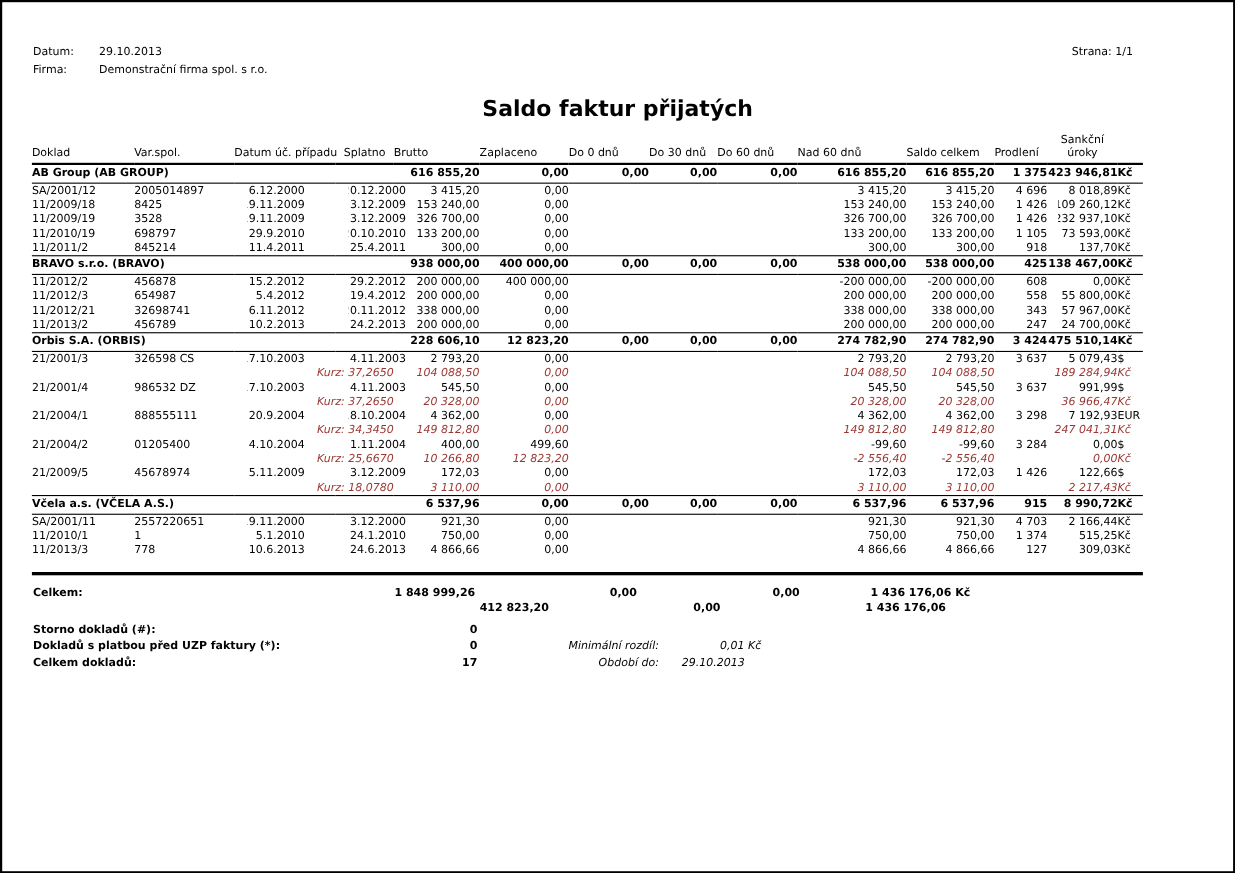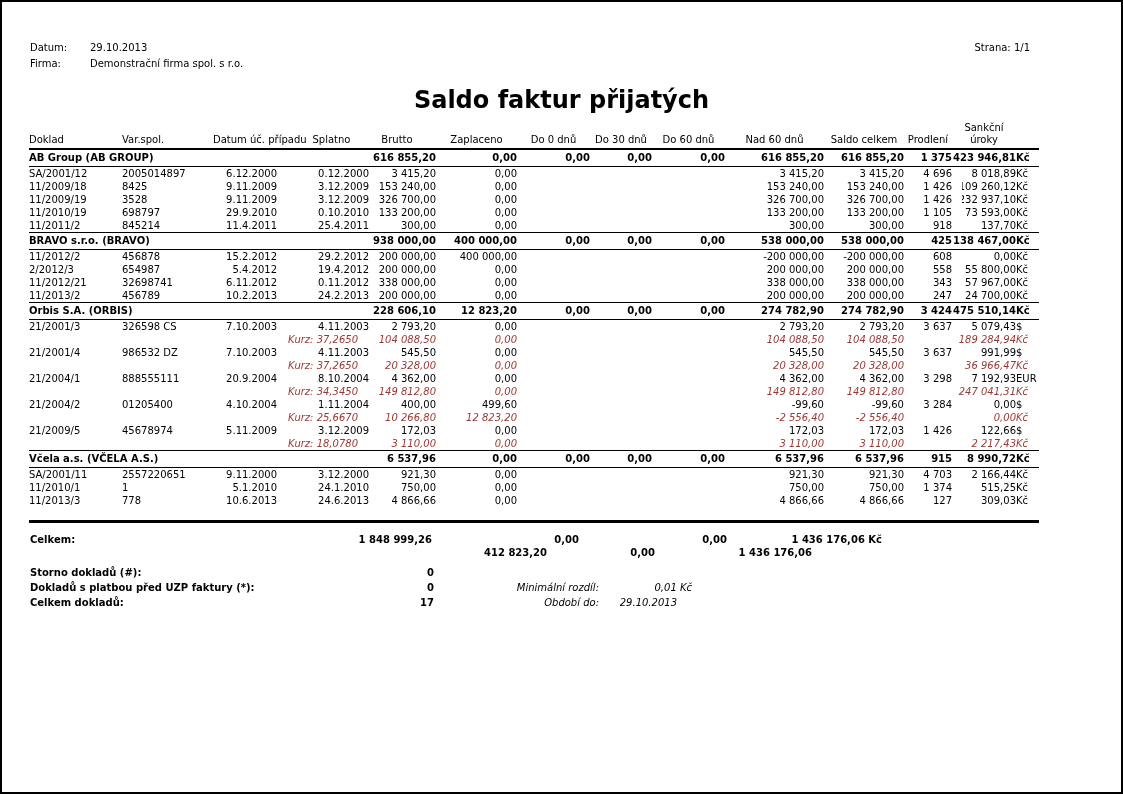--- a/index.html
+++ b/index.html
@@ -6,30 +6,30 @@
   .page {
     position:relative; width:1123px; height:794px; background:#ffffff;
     border:2px solid #000; box-sizing:border-box; overflow:hidden;
     font-family:"DejaVu Sans","Liberation Sans",sans-serif;
     font-size:10px; color:#000;
   }
   .abs { position:absolute; white-space:nowrap; }
   .b { font-weight:bold; }
   .i { font-style:italic; }
   .ra { text-align:right; }
-  .title { left:0; width:100%; text-align:center; font-size:24px; font-weight:bold; }
+  .title { left:0; width:100%; text-align:center; font-size:20px; font-weight:bold; }
 
   table.rep {
     position:absolute; left:27px; top:120px; width:1010px;
     border-collapse:collapse; table-layout:fixed; font-size:10px;
   }
   table.rep th { font-weight:normal; vertical-align:bottom; padding:0 0 2px 0; line-height:12px; white-space:nowrap; }
   thead tr { border-bottom:2px solid #000; }
   .thl { text-align:left; }
-  .thr { text-align:center; }
+  .thr { text-align:left; }
   .thc { text-align:center; }
   .pl3 { padding-left:3px; }
   .pl8 { padding-left:8px; }
 
   tr.grp td { border-top:1px solid #000; border-bottom:1px solid #000; font-weight:bold; height:16px; line-height:16px; padding:0; }
   tr.det td, tr.kurz td { height:13px; line-height:13px; padding:0; }
   tr.kurz td { color:#9b3733; font-style:italic; }
   td.r { text-align:right; white-space:nowrap; }
   td.cur { text-align:left; padding-left:2px; white-space:nowrap; }
   td.gname { padding-left:2px; white-space:nowrap; }
@@ -277,21 +277,21 @@
           <td class="r">-200 000,00</td>
           <td class="r">608</td>
           <td>
             <div class="n w54">
               <span>0,00</span>
             </div>
           </td>
           <td class="cur">Kč</td>
         </tr>
         <tr class="det">
-          <td class="ind">2/2012/3</td>
+          <td class="ind">11/2012/3</td>
           <td>654987</td>
           <td>
             <div class="n w52">
               <span>5.4.2012</span>
             </div>
           </td>
           <td>
             <div class="n w52">
               <span>19.4.2012</span>
             </div>
@@ -695,23 +695,23 @@
       </tbody>
   </table>
 
   <div class="thick"></div>
 
   <div class="abs b" style="left:28px; top:532px;">Celkem:</div>
   <div class="abs b ra" style="left:0; top:532px; width:430px;">1 848 999,26</div>
   <div class="abs b ra" style="left:0; top:532px; width:577px;">0,00</div>
   <div class="abs b ra" style="left:0; top:532px; width:725px;">0,00</div>
   <div class="abs b ra" style="left:0; top:532px; width:880px;">1 436 176,06 Kč</div>
-  <div class="abs b ra" style="left:0; top:545px; width:497px;margin-left:48px;">412 823,20</div>
+  <div class="abs b ra" style="left:0; top:545px; width:497px;">412 823,20</div>
   <div class="abs b ra" style="left:0; top:545px; width:653px;">0,00</div>
-  <div class="abs b ra" style="left:0; top:545px; width:810px;">1 436 176,06</div>
+  <div class="abs b ra" style="left:0; top:545px; width:810px;padding-left:48px;">1 436 176,06</div>
 
   <div class="abs b" style="left:28px; top:565px;">Storno dokladů (#):</div>
   <div class="abs b ra" style="left:0; top:565px; width:432px;">0</div>
 
   <div class="abs b" style="left:28px; top:580px;">Dokladů s platbou před UZP faktury (*):</div>
   <div class="abs b ra" style="left:0; top:580px; width:432px;">0</div>
   <div class="abs i ra" style="left:0; top:580px; width:597px;">Minimální rozdíl:</div>
   <div class="abs i ra" style="left:0; top:580px; width:690px;">0,01 Kč</div>
 
   <div class="abs b" style="left:28px; top:595px;">Celkem dokladů:</div>

